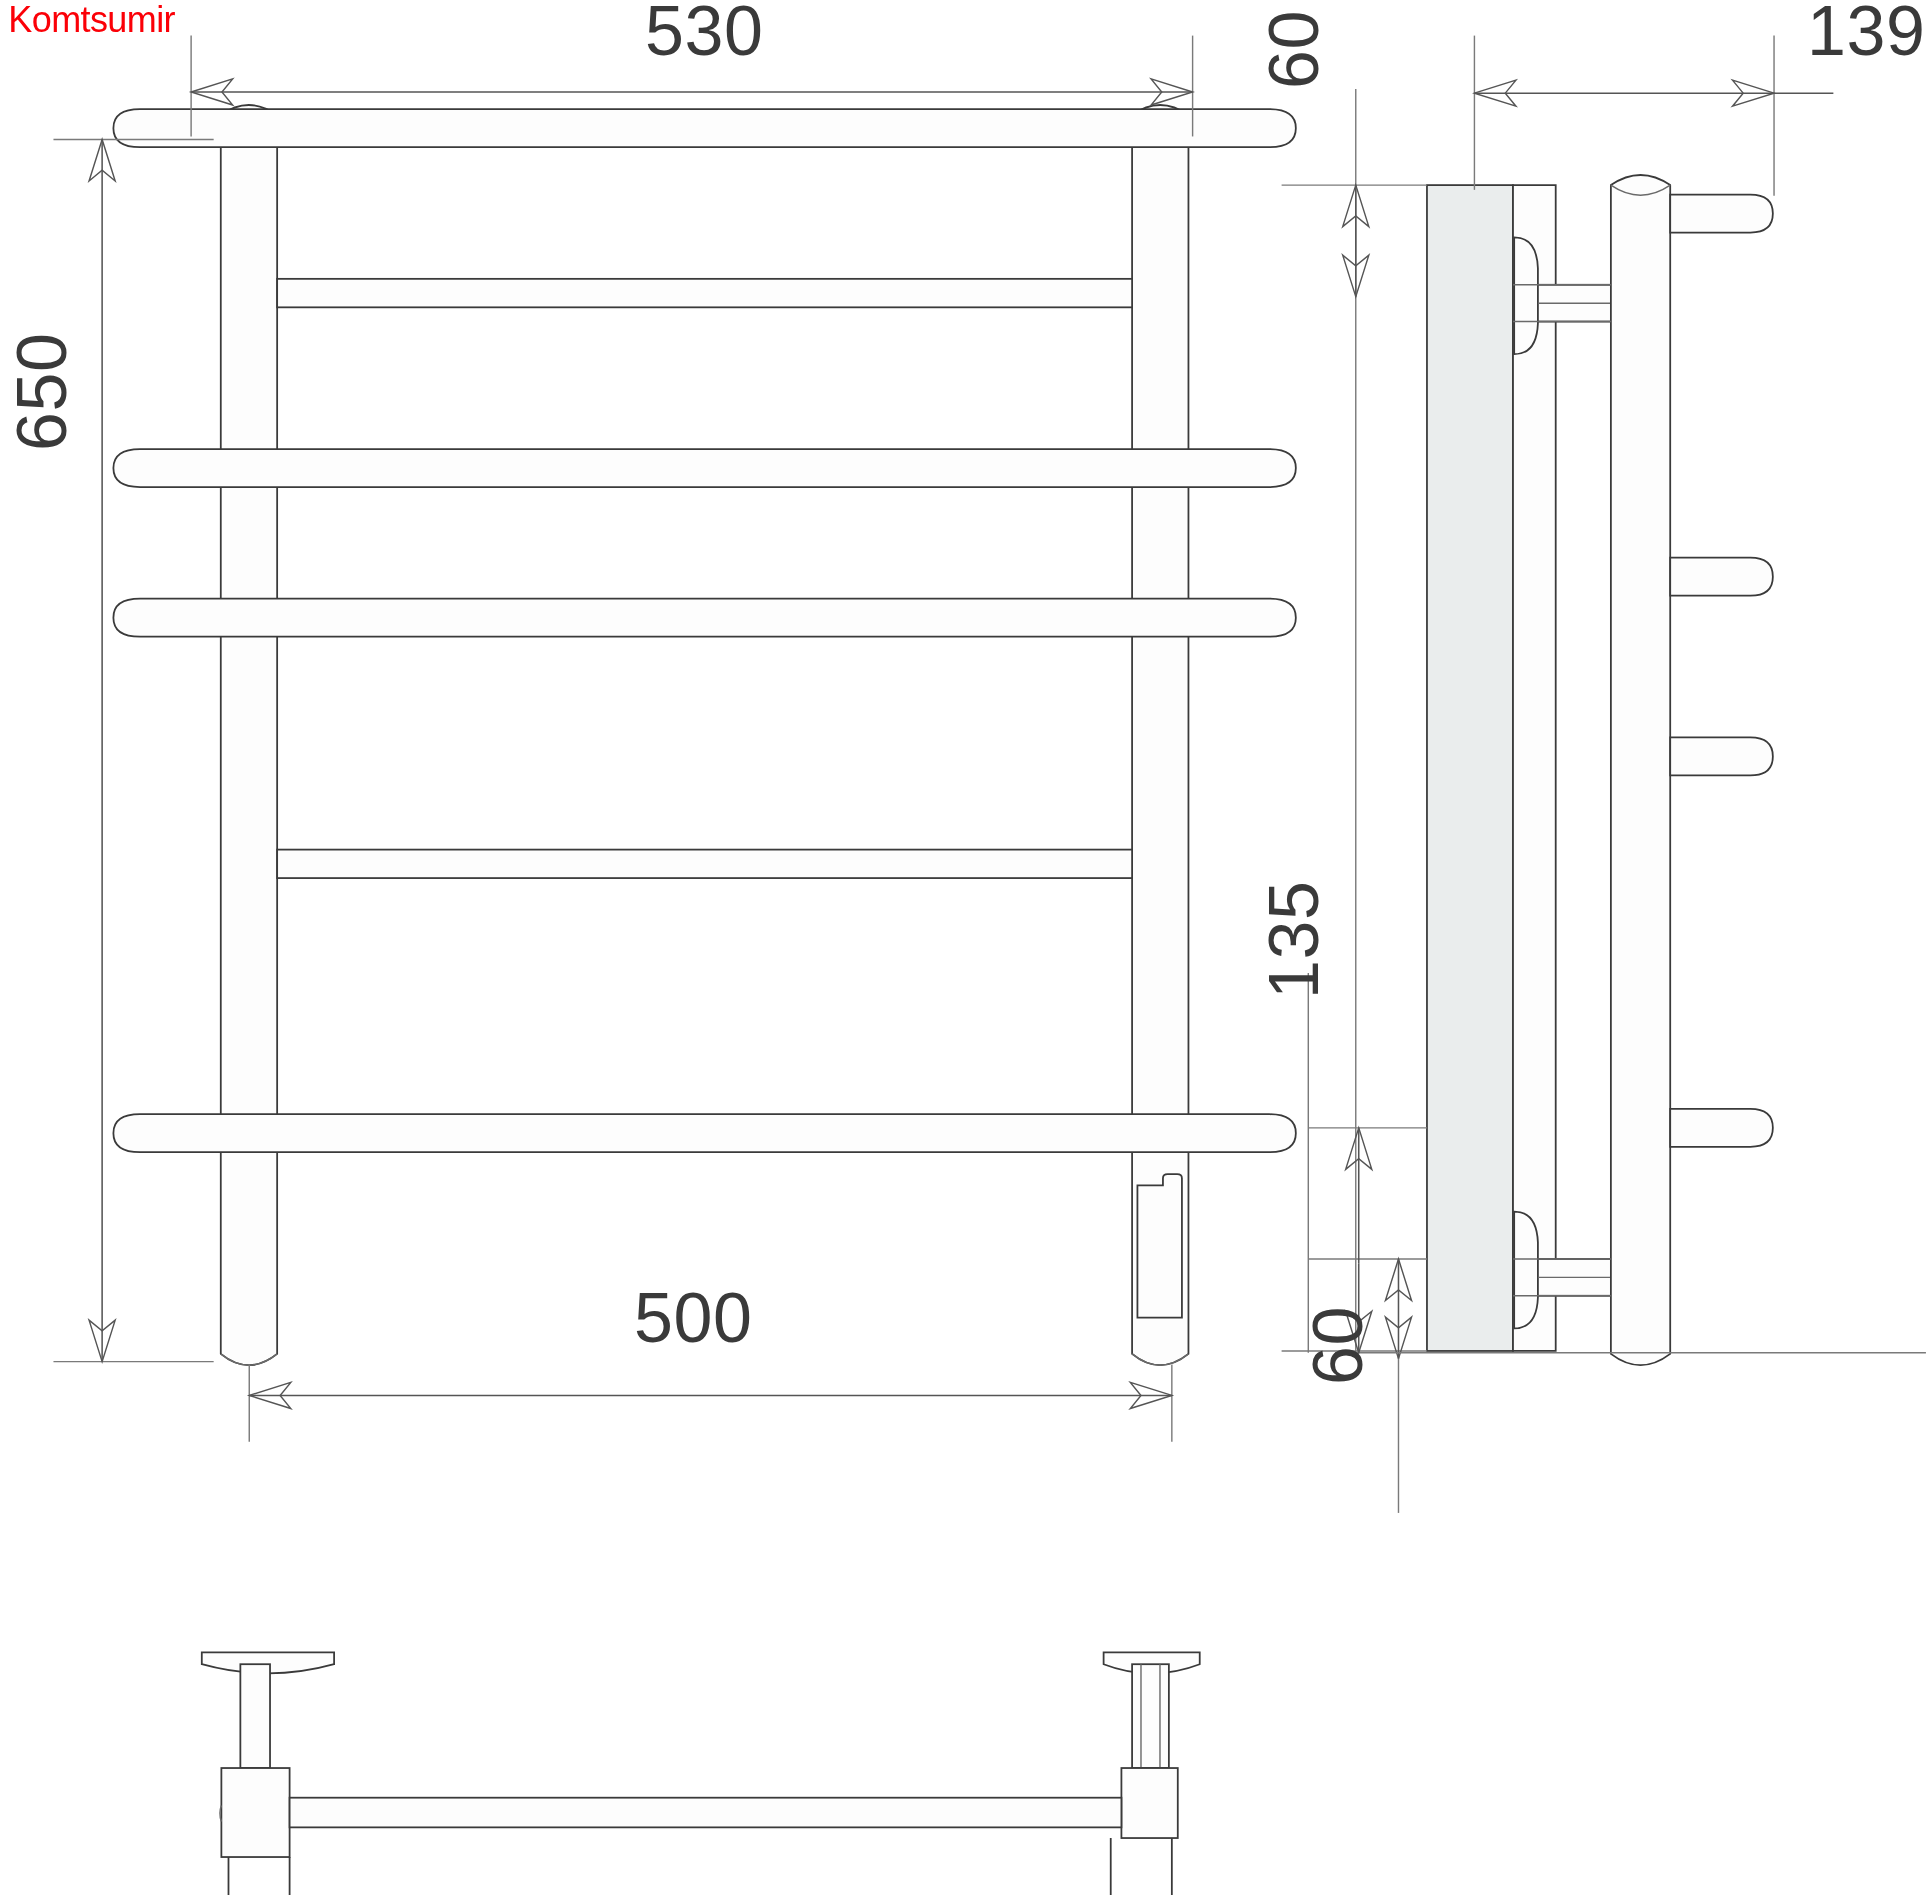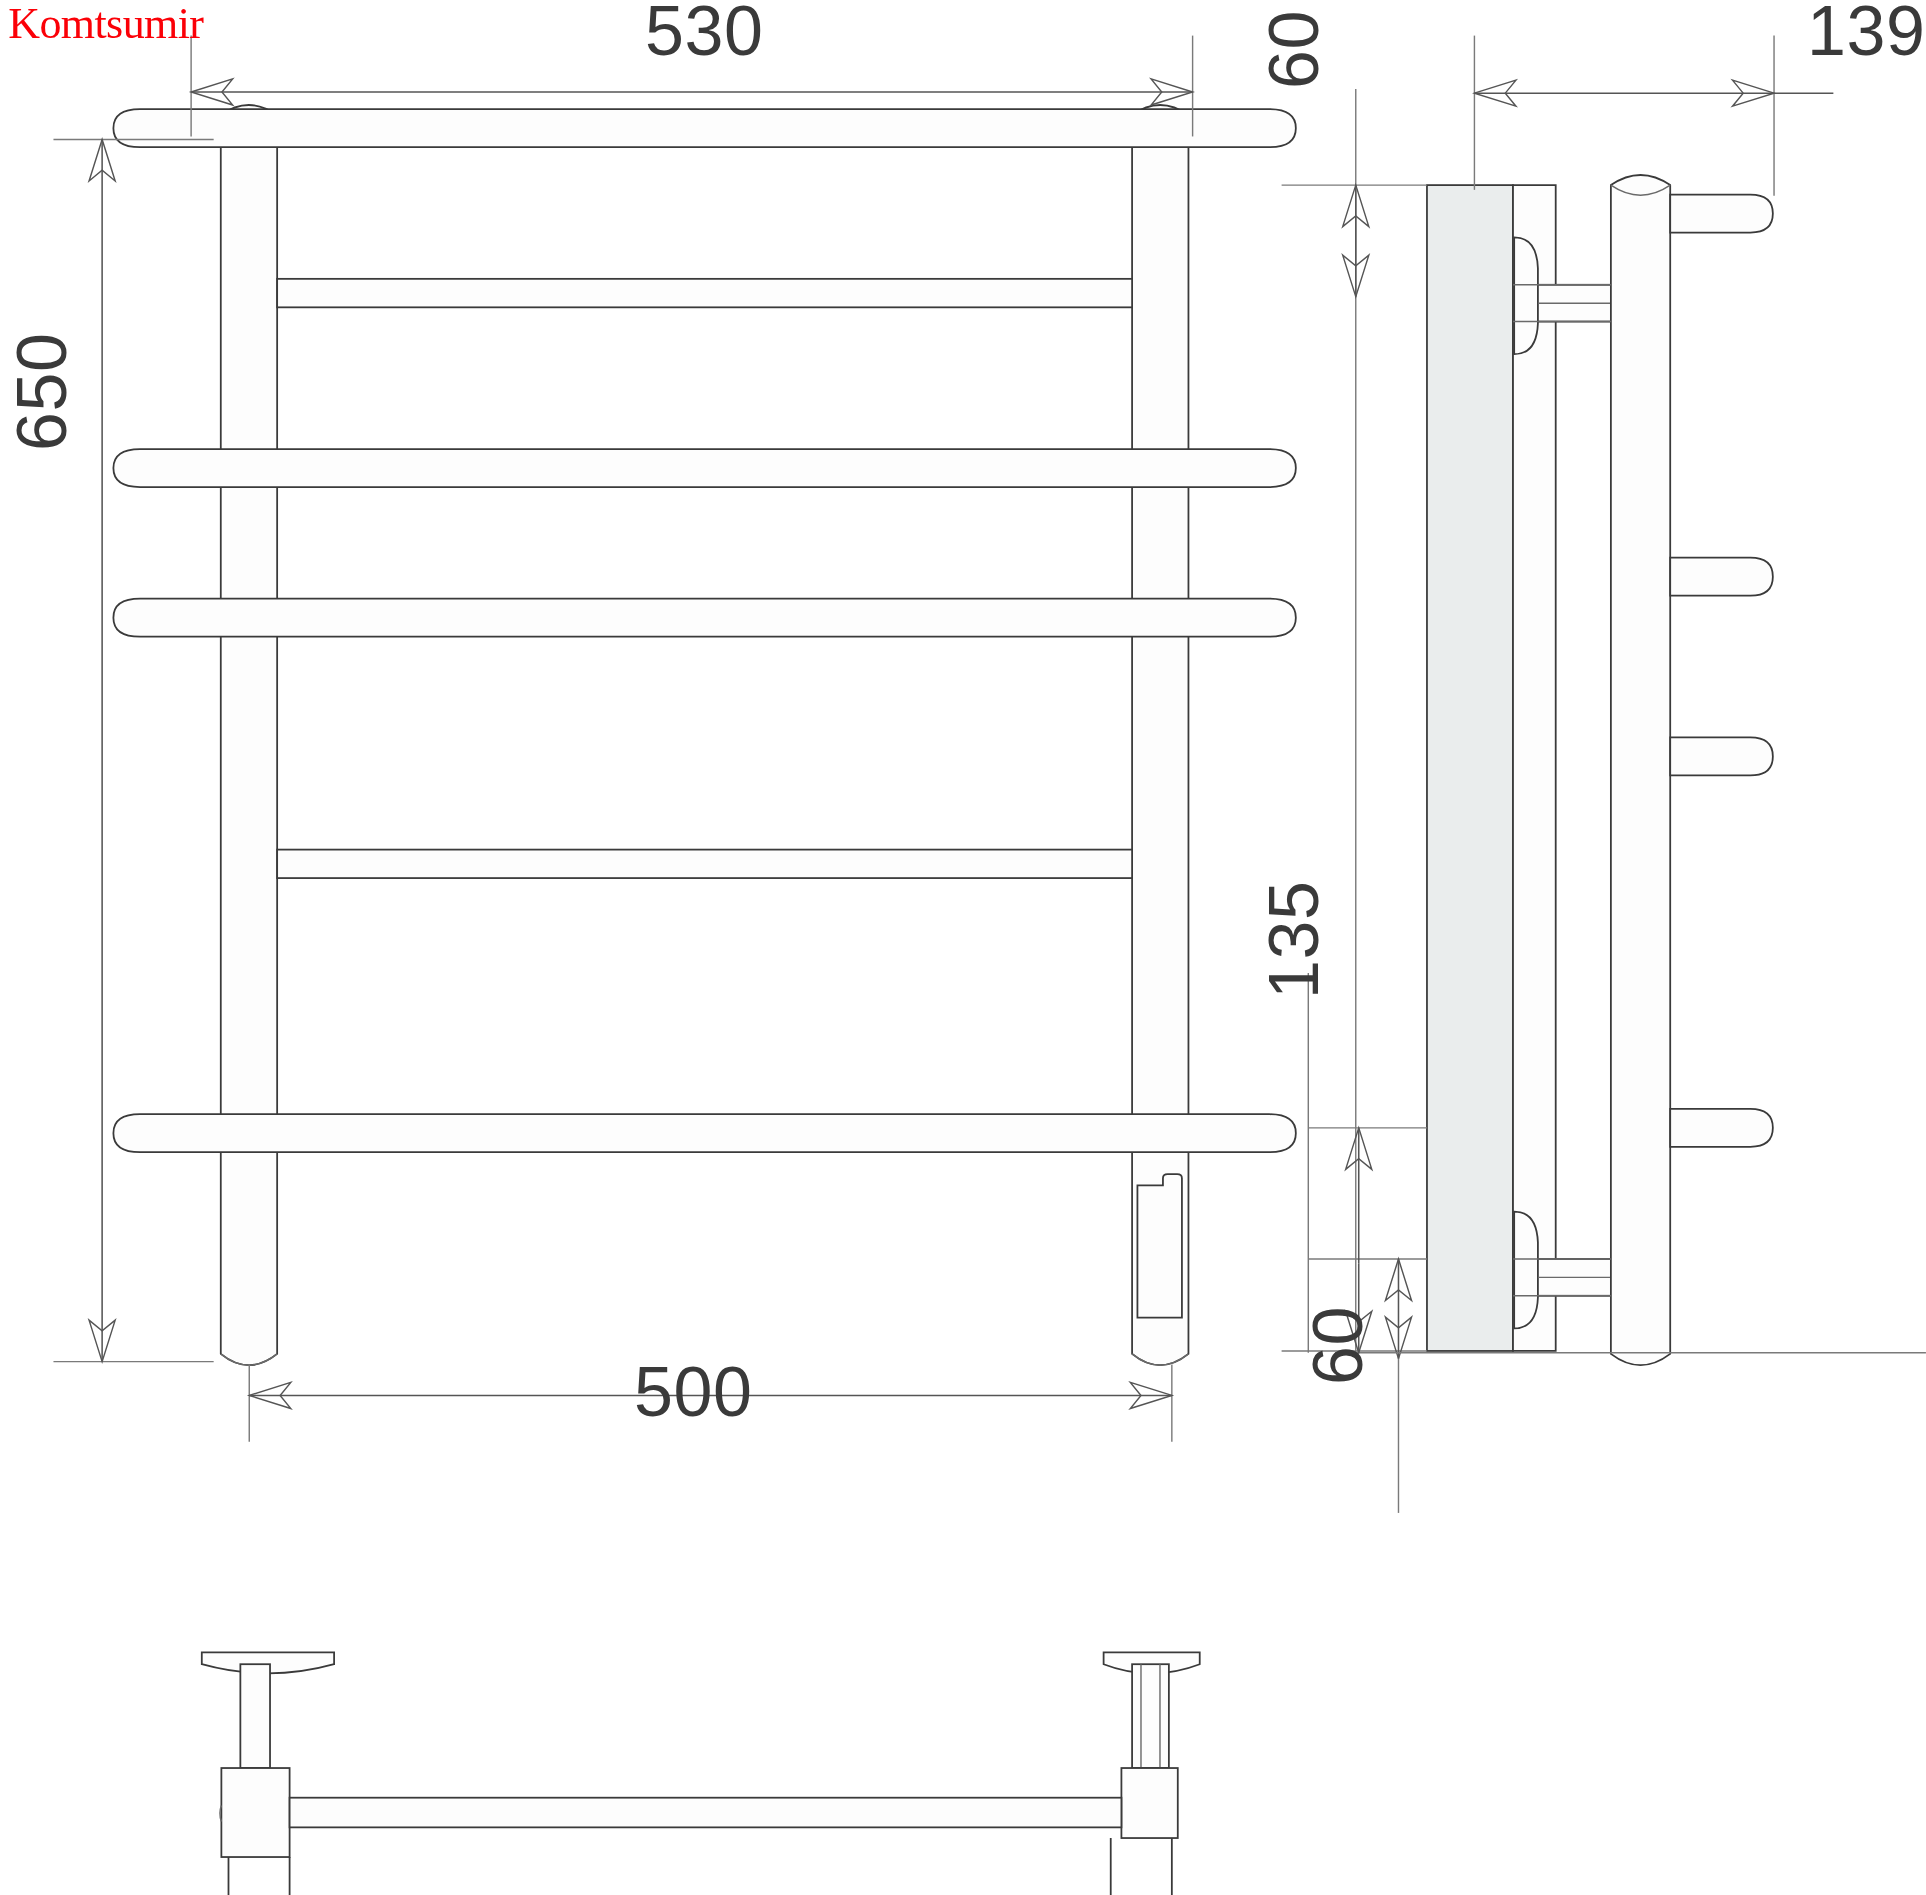--- a/index.html
+++ b/index.html
@@ -7,22 +7,22 @@
        font-family:"Liberation Sans","DejaVu Sans",sans-serif;}
   #stage{position:absolute;inset:0;width:1926px;height:1895px;}
   svg#dwg{position:absolute;left:0;top:0;width:1926px;height:1895px;display:block;}
   .ln{fill:none;stroke:#3a3a3a;stroke-width:3;}
   .ln-thin{fill:none;stroke:#6a6a6a;stroke-width:2.4;}
   .ext{fill:none;stroke:#7a7a7a;stroke-width:2.4;}
   .dim{fill:none;stroke:#555;stroke-width:2.6;}
   .body-fill{fill:#fdfdfd;stroke:#3a3a3a;stroke-width:3;}
   .wallfill{fill:#eaeded;stroke:#3a3a3a;stroke-width:3;}
   .arrowhead{fill:none;stroke:#555;stroke-width:2.4;}
-  .logo{position:absolute;color:#fb0007;font-size:44px;font-weight:400;
-        letter-spacing:-0.6px;line-height:1;white-space:nowrap;font-family:Liberation Serif, serif;}
+  .logo{position:absolute;color:#fb0007;font-size:36px;font-weight:400;
+        letter-spacing:-0.6px;line-height:1;white-space:nowrap;}
   .dimtxt{position:absolute;color:#3a3a3a;font-size:70px;font-weight:400;
           line-height:1;white-space:nowrap;letter-spacing:0.6px;}
   .rot90{transform-origin:0 0;transform:rotate(-90deg);}
 </style>
 </head>
 <body>
 
 <div id="stage">
 
   <svg id="dwg" viewBox="0 0 3246 3194">
@@ -201,21 +201,21 @@
     </g>
 
   </svg>
 
   <div class="logo" style="left:8.3px; top:2.4px;">Komtsumir</div>
 
   <div class="dimtxt" style="left:645px; top:-3.6px;">530</div>
 
   <div class="dimtxt rot90" style="left:7.1px; top:451px;">650</div>
 
-  <div class="dimtxt" style="left:634px; top:1357px;text-align:center;">500</div>
+  <div class="dimtxt" style="left:634px; top:1283px;text-align:center;">500</div>
 
   <div class="dimtxt" style="left:1807px; top:-3.6px;">139</div>
 
   <div class="dimtxt rot90" style="left:1259px; top:89px;">60</div>
 
   <div class="dimtxt rot90" style="left:1259px; top:999px;">135</div>
 
   <div class="dimtxt rot90" style="left:1303px; top:1385px;">60</div>
 
 </div>

